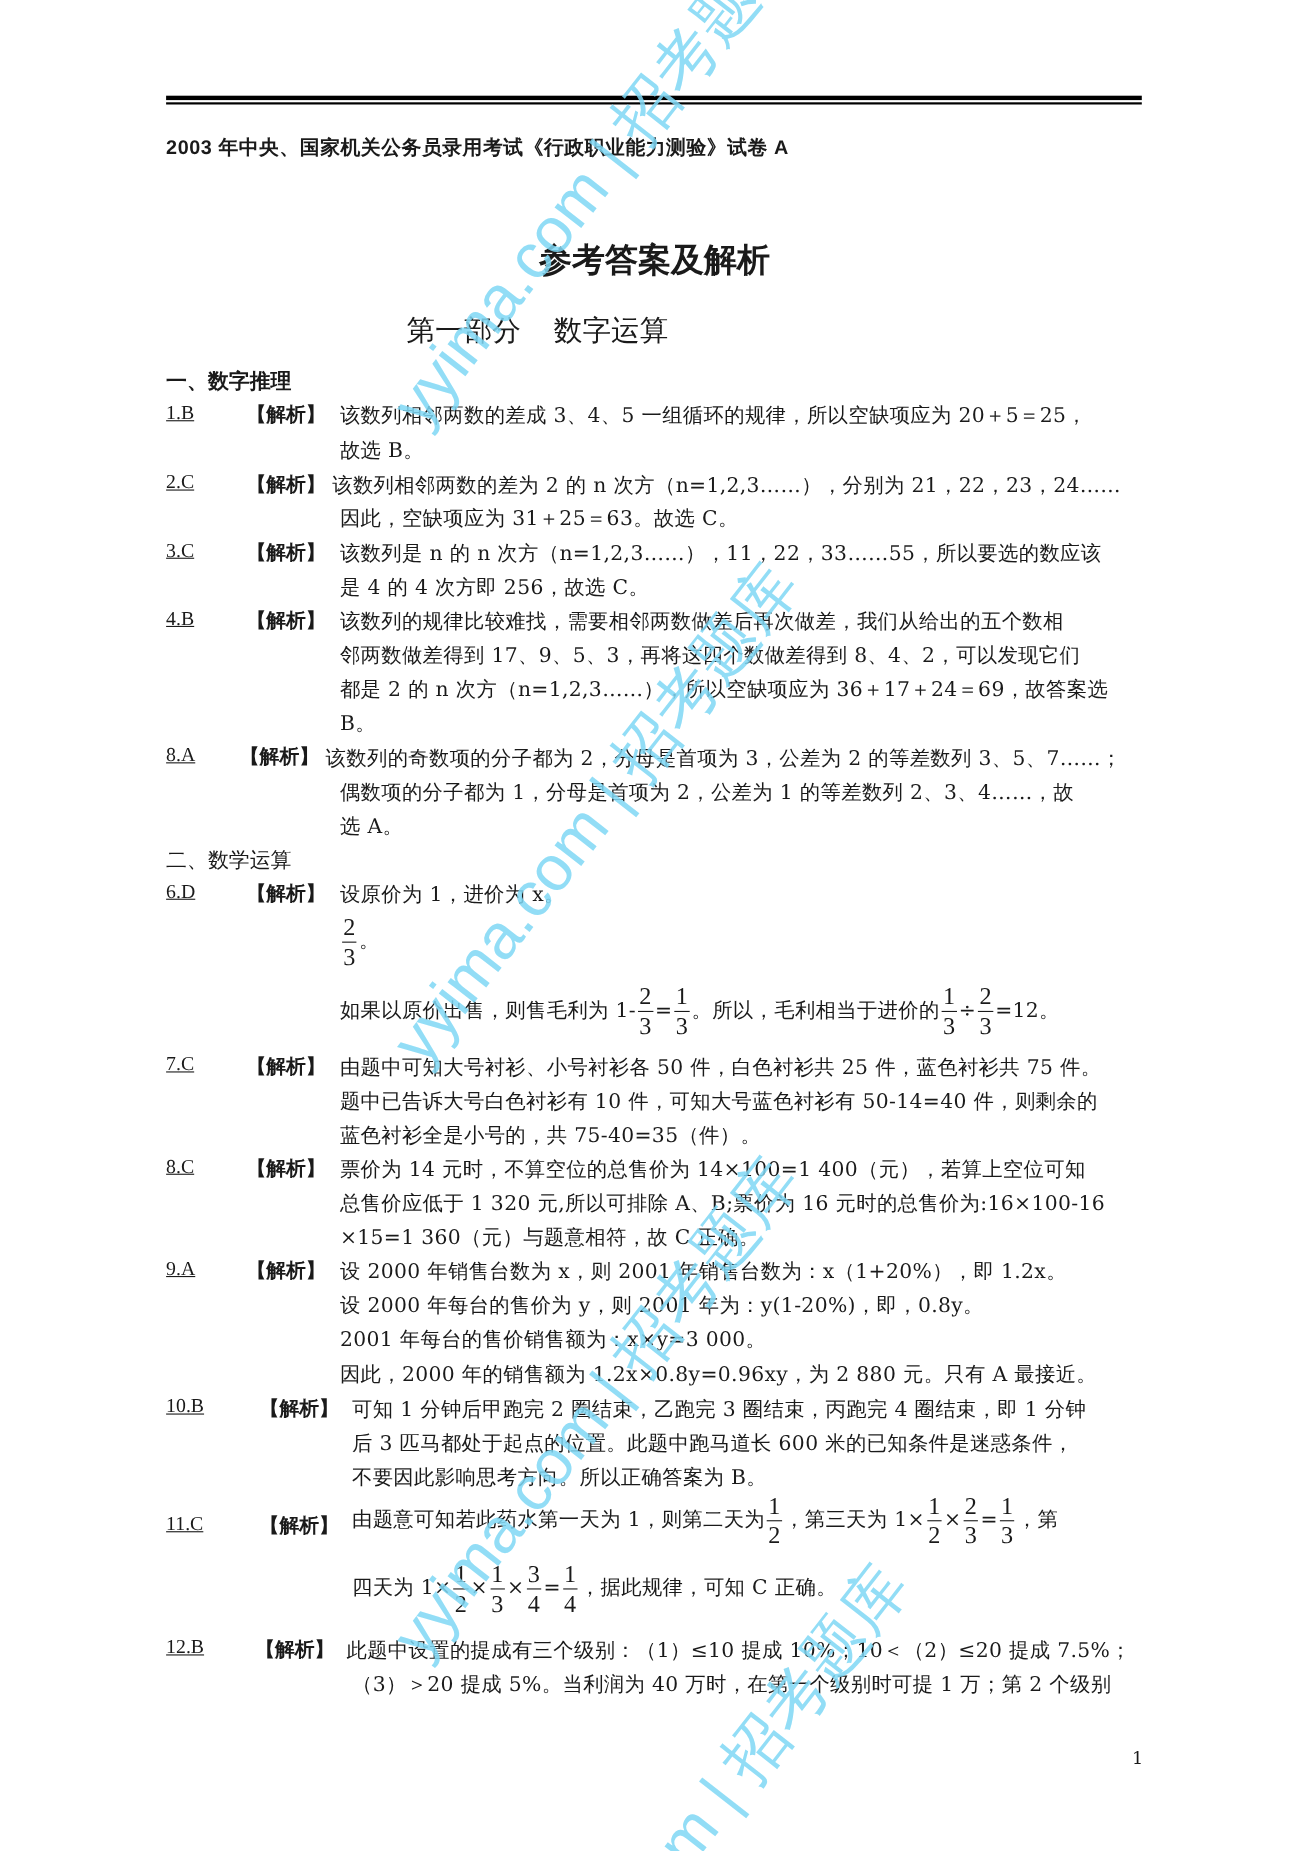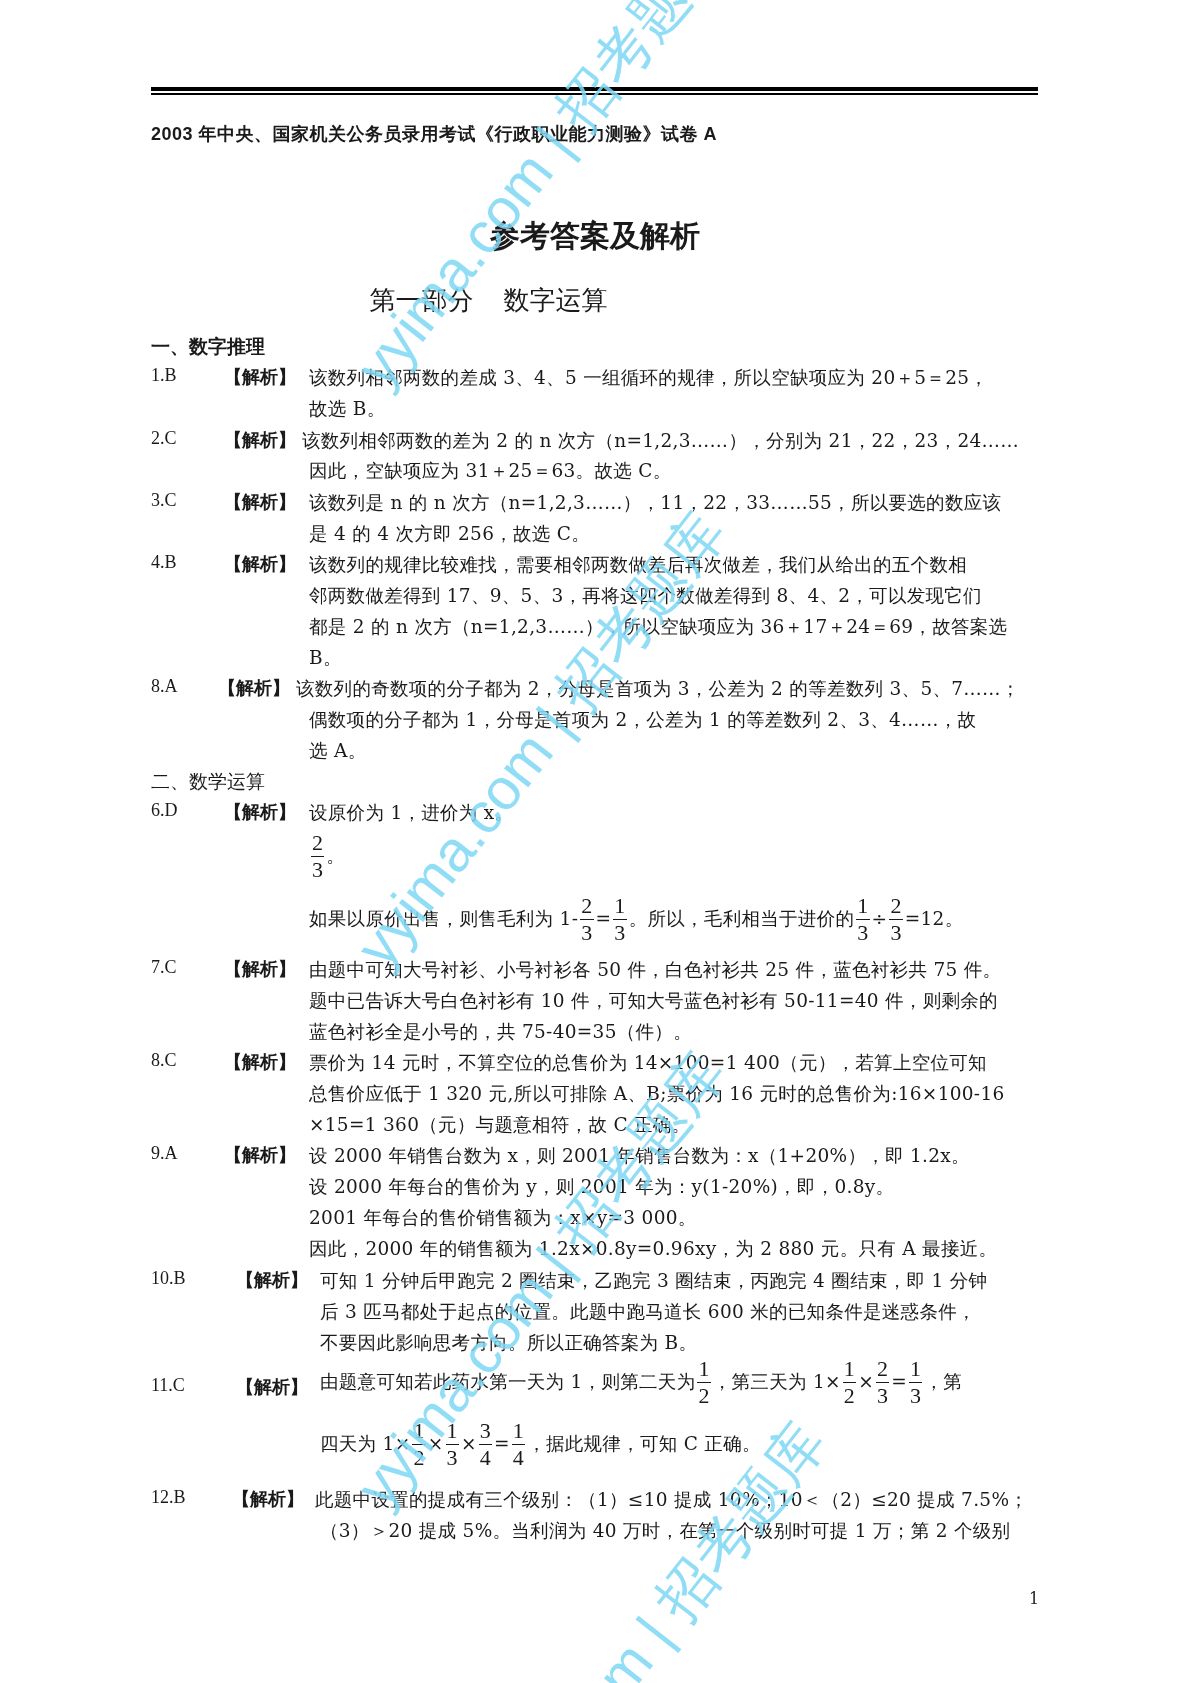--- a/index.html
+++ b/index.html
@@ -9,21 +9,21 @@
   .rule2 { position:absolute; left:151px; top:93px; width:887px; height:1.5px; background:#000; }
   .title { position:absolute; left:151px; top:122px; font-family:"Liberation Sans","DejaVu Sans",sans-serif;
            font-size:18px; font-weight:bold; letter-spacing:0.5px; white-space:nowrap; }
   .subtitle { position:absolute; left:0; width:1190px; text-align:center; top:216px;
               font-size:30px; font-weight:bold; white-space:nowrap; }
   .part { position:absolute; left:0; width:977px; text-align:center; top:283px;
           font-family:"Liberation Sans","DejaVu Sans",sans-serif; font-size:26px; white-space:nowrap; }
   .part .gap { display:inline-block; width:30px; }
   .sec { position:absolute; left:151px; font-size:19px; white-space:nowrap; }
   .sec.bold { font-weight:bold; font-family:"Liberation Sans","DejaVu Sans",sans-serif; }
-  .num { position:absolute; left:151px; font-size:18px; white-space:nowrap; font-family:"Liberation Serif","DejaVu Serif",serif; }
+  .num { position:absolute; left:151px; font-size:18px; white-space:nowrap; font-family:"Liberation Serif","DejaVu Serif",serif;text-decoration:underline; }
   .tag { position:absolute; font-size:18px; font-weight:bold; white-space:nowrap;font-family:Liberation Serif, serif; }
   .line { position:absolute; font-size:18.5px; white-space:nowrap; letter-spacing:0.3px; }
   .frac { display:inline-block; vertical-align:middle; text-align:center; font-size:22px;
           line-height:26px; margin:0 2px; font-family:"Liberation Serif",serif; }
   .frac .n { display:block; border-bottom:1.2px solid #1a1a1a; padding:0 1px; }
   .frac .d { display:block; }
   .pageno { position:absolute; left:1029px; top:1589px; font-size:16px; }
   .wm { position:absolute; color:#7fd8f5; font-family:"Liberation Sans","DejaVu Sans",sans-serif;
         font-size:58px; white-space:nowrap; transform:rotate(-52deg); transform-origin:left center;
         opacity:0.85; pointer-events:none; }
@@ -91,21 +91,21 @@
   </div>
   <div class="line" style="left:309px;top:893px">
     <span>如果以原价出售，则售毛利为 1-</span><span class="frac"><span class="n">2</span><span class="d">3</span></span><span>=</span><span class="frac"><span class="n">1</span><span class="d">3</span></span><span>。所以，毛利相当于进价的</span><span class="frac"><span class="n">1</span><span class="d">3</span></span><span>÷</span><span class="frac"><span class="n">2</span><span class="d">3</span></span><span>=12。</span>
   </div>
 </div>
 
 <div>
   <div class="num" style="top:957px">7.C</div>
   <div class="tag" style="left:224px;top:957px">【解析】</div>
   <div class="line" style="left:309px;top:957px">由题中可知大号衬衫、小号衬衫各 50 件，白色衬衫共 25 件，蓝色衬衫共 75 件。</div>
-  <div class="line" style="left:309px;top:988px">题中已告诉大号白色衬衫有 10 件，可知大号蓝色衬衫有 50-11=40 件，则剩余的</div>
+  <div class="line" style="left:309px;top:988px">题中已告诉大号白色衬衫有 10 件，可知大号蓝色衬衫有 50-14=40 件，则剩余的</div>
   <div class="line" style="left:309px;top:1019px">蓝色衬衫全是小号的，共 75-40=35（件）。</div>
 </div>
 
 <div>
   <div class="num" style="top:1050px">8.C</div>
   <div class="tag" style="left:224px;top:1050px">【解析】</div>
   <div class="line" style="left:309px;top:1050px">票价为 14 元时，不算空位的总售价为 14×100=1 400（元），若算上空位可知</div>
   <div class="line" style="left:309px;top:1081px">总售价应低于 1 320 元,所以可排除 A、B;票价为 16 元时的总售价为:16×100-16</div>
   <div class="line" style="left:309px;top:1112px">×15=1 360（元）与题意相符，故 C 正确。</div>
 </div>

